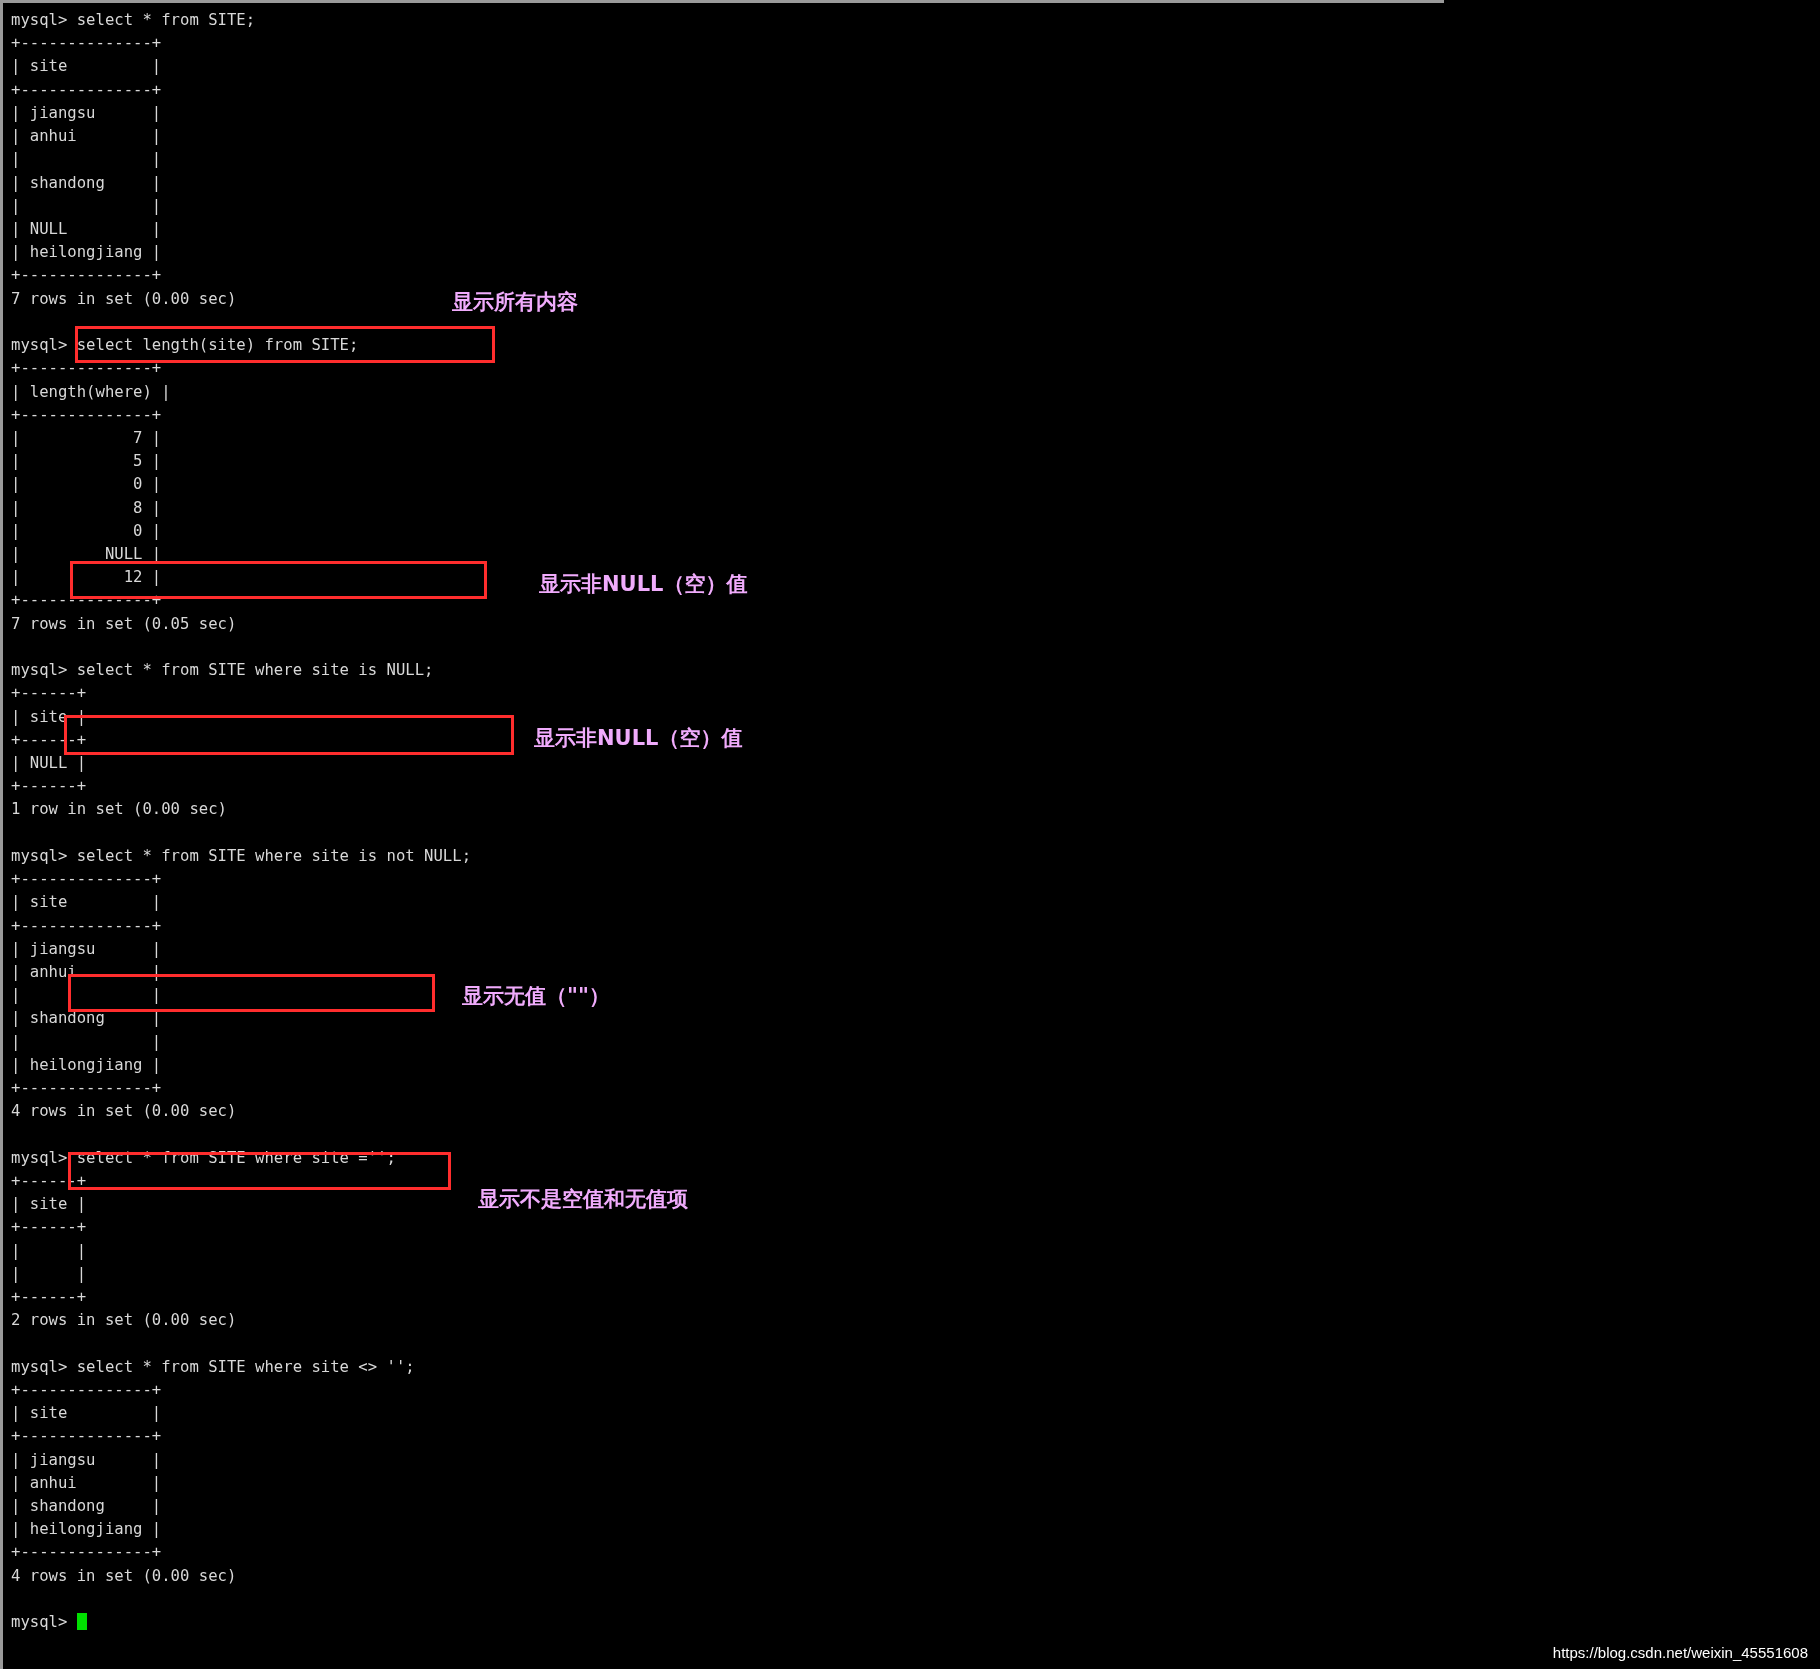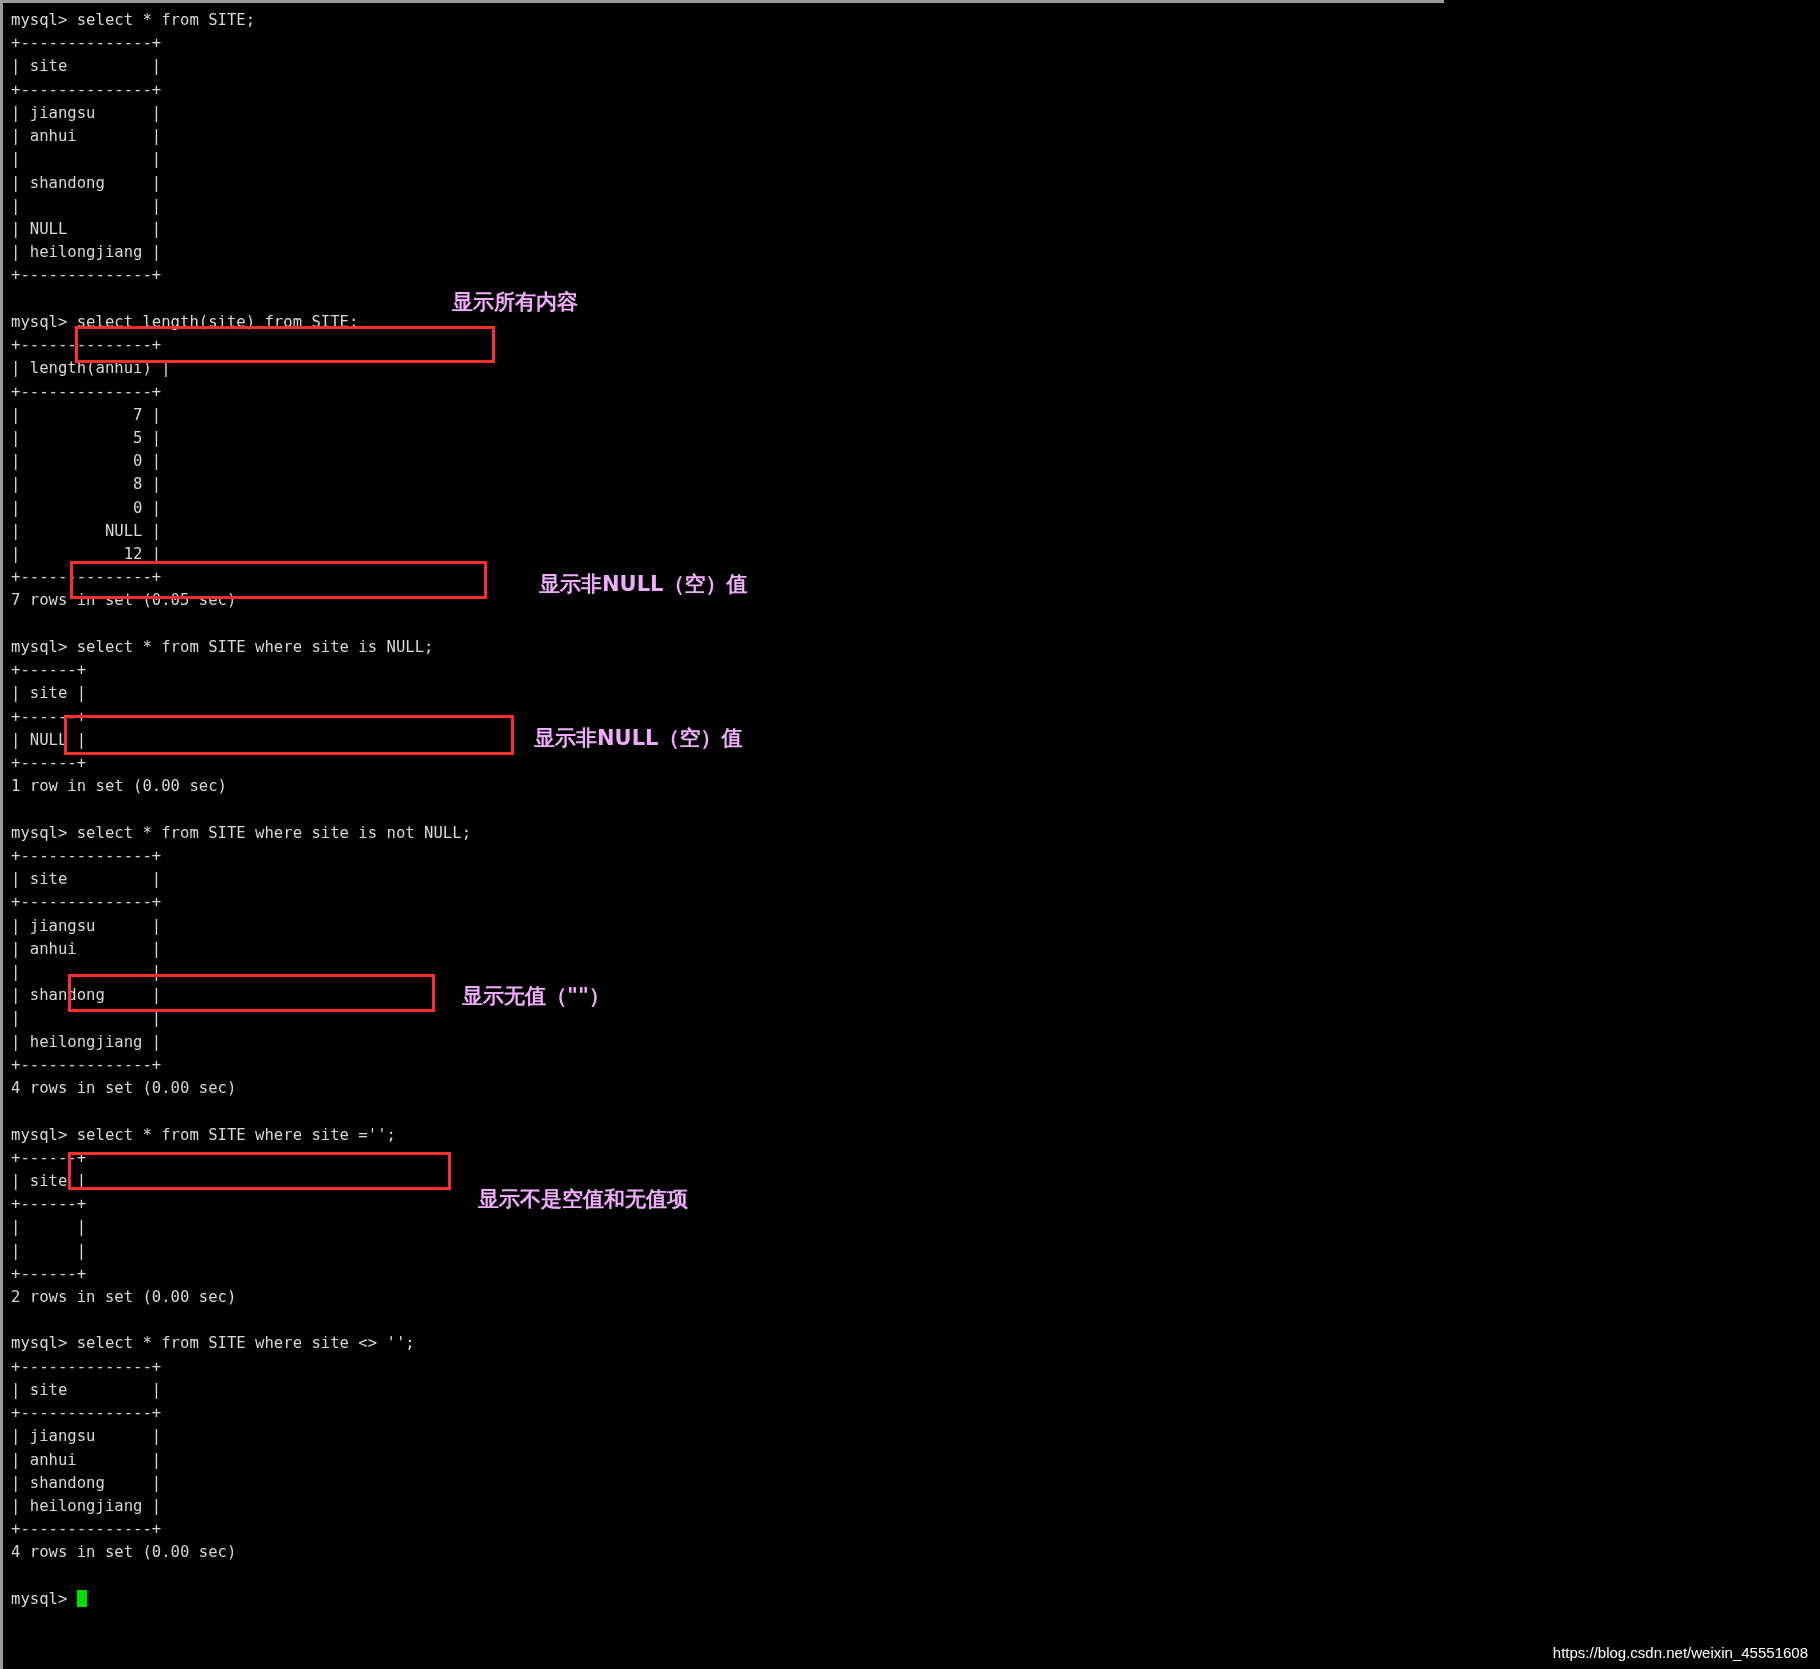--- a/index.html
+++ b/index.html
@@ -78,24 +78,25 @@
       <div class="line">| site         |</div>
       <div class="line">+--------------+</div>
       <div class="line">| jiangsu      |</div>
       <div class="line">| anhui        |</div>
       <div class="line">|              |</div>
       <div class="line">| shandong     |</div>
       <div class="line">|              |</div>
       <div class="line">| NULL         |</div>
       <div class="line">| heilongjiang |</div>
       <div class="line">+--------------+</div>
+      <div class="line">7 rows in set (0.00 sec)</div>
       <div class="line blank"></div>
       <div class="line">mysql&gt; select length(site) from SITE;</div>
       <div class="line">+--------------+</div>
-      <div class="line">| length(anhui) |</div>
+      <div class="line">| length(where) |</div>
       <div class="line">+--------------+</div>
       <div class="line">|            7 |</div>
       <div class="line">|            5 |</div>
       <div class="line">|            0 |</div>
       <div class="line">|            8 |</div>
       <div class="line">|            0 |</div>
       <div class="line">|         NULL |</div>
       <div class="line">|           12 |</div>
       <div class="line">+--------------+</div>
       <div class="line">7 rows in set (0.05 sec)</div>

